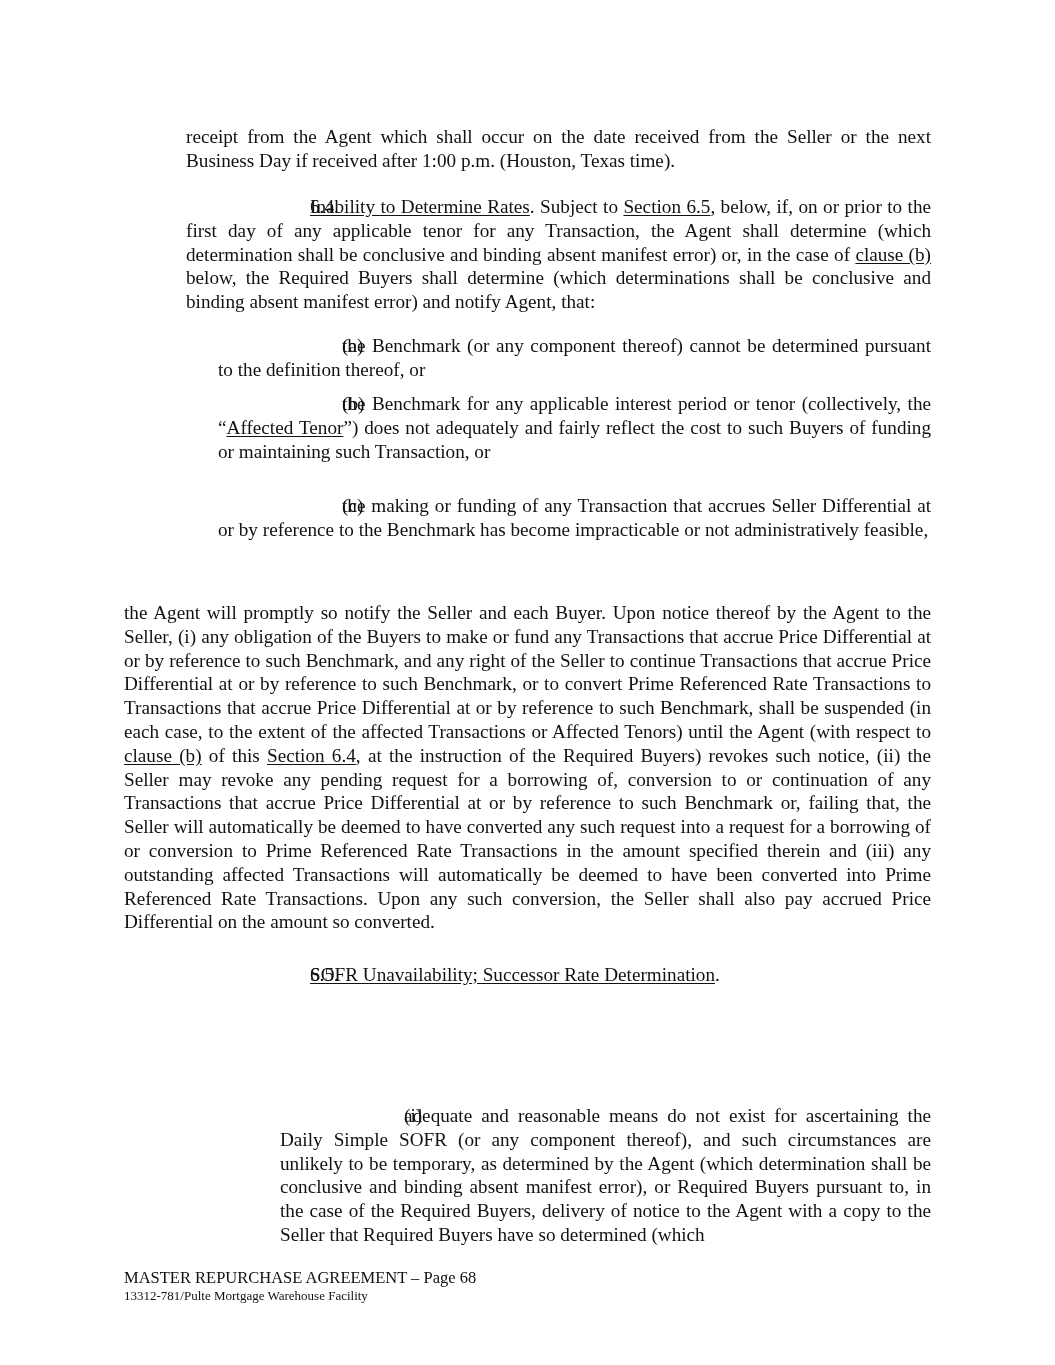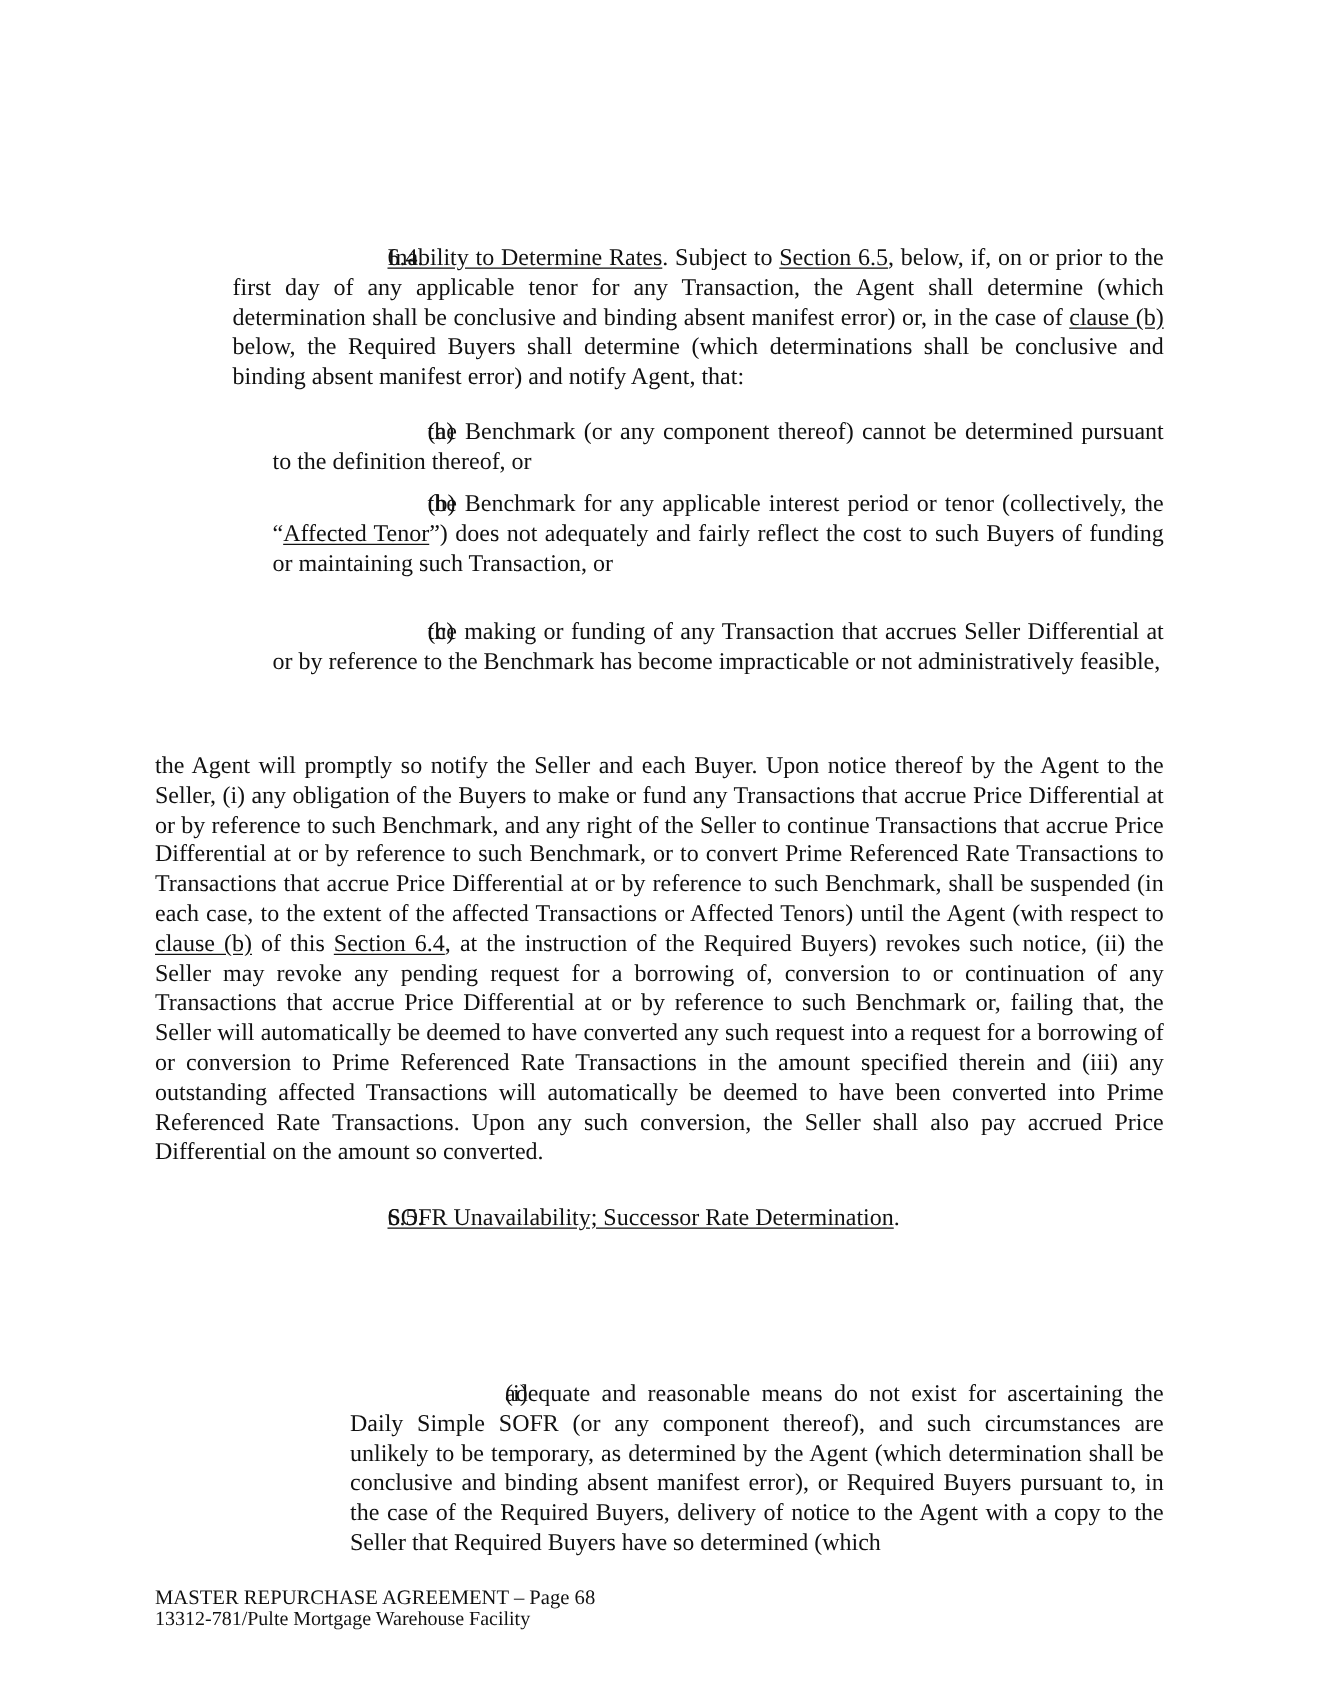--- a/index.html
+++ b/index.html
@@ -13,27 +13,30 @@
     position: absolute;
     font-size: 19.2px;
     line-height: 23.8px;
     text-align: justify;
     text-align-last: left;
     margin: 0;
   }
   .u { text-decoration: underline; text-underline-offset: 2px; }
   .num { display: inline-block; }
   .footer-title { position: absolute; left: 124px; top: 1268px; font-size: 16.5px; line-height: 20px; }
-  .footer-sub { position: absolute; left: 124px; top: 1288px; font-size: 16px; line-height: 16px; }
+  .footer-sub { position: absolute; left: 124px; top: 1288px; font-size: 13px; line-height: 16px; }
 </style>
 </head>
 <body>
 
 <div class="page">
 
+  <p class="p" style="left:186px; top:125px; width:745px;">
+    <span>receipt from the Agent which shall occur on the date received from the Seller or the next Business Day if received after 1:00 p.m. (Houston, Texas time).</span>
+  </p>
 
   <p class="p" style="left:186px; top:195px; width:745px; text-indent:62px;">
     <span class="num" style="width:62px;">6.4.</span><span class="u">Inability to Determine Rates</span><span>.  Subject to </span><span class="u">Section 6.5</span><span>, below, if, on or prior to the first day of any applicable tenor for any Transaction, the Agent shall determine (which determination shall be conclusive and binding absent manifest error) or, in the case of </span><span class="u">clause (b)</span><span> below, the Required Buyers shall determine (which determinations shall be conclusive and binding absent manifest error) and notify Agent, that:</span>
   </p>
 
   <p class="p" style="left:218px; top:334px; width:713px; text-indent:62px;">
     <span class="num" style="width:62px;">(a)</span><span>the Benchmark (or any component thereof) cannot be determined pursuant to the definition thereof, or</span>
   </p>
 
   <p class="p" style="left:218px; top:392px; width:713px; text-indent:62px;">

